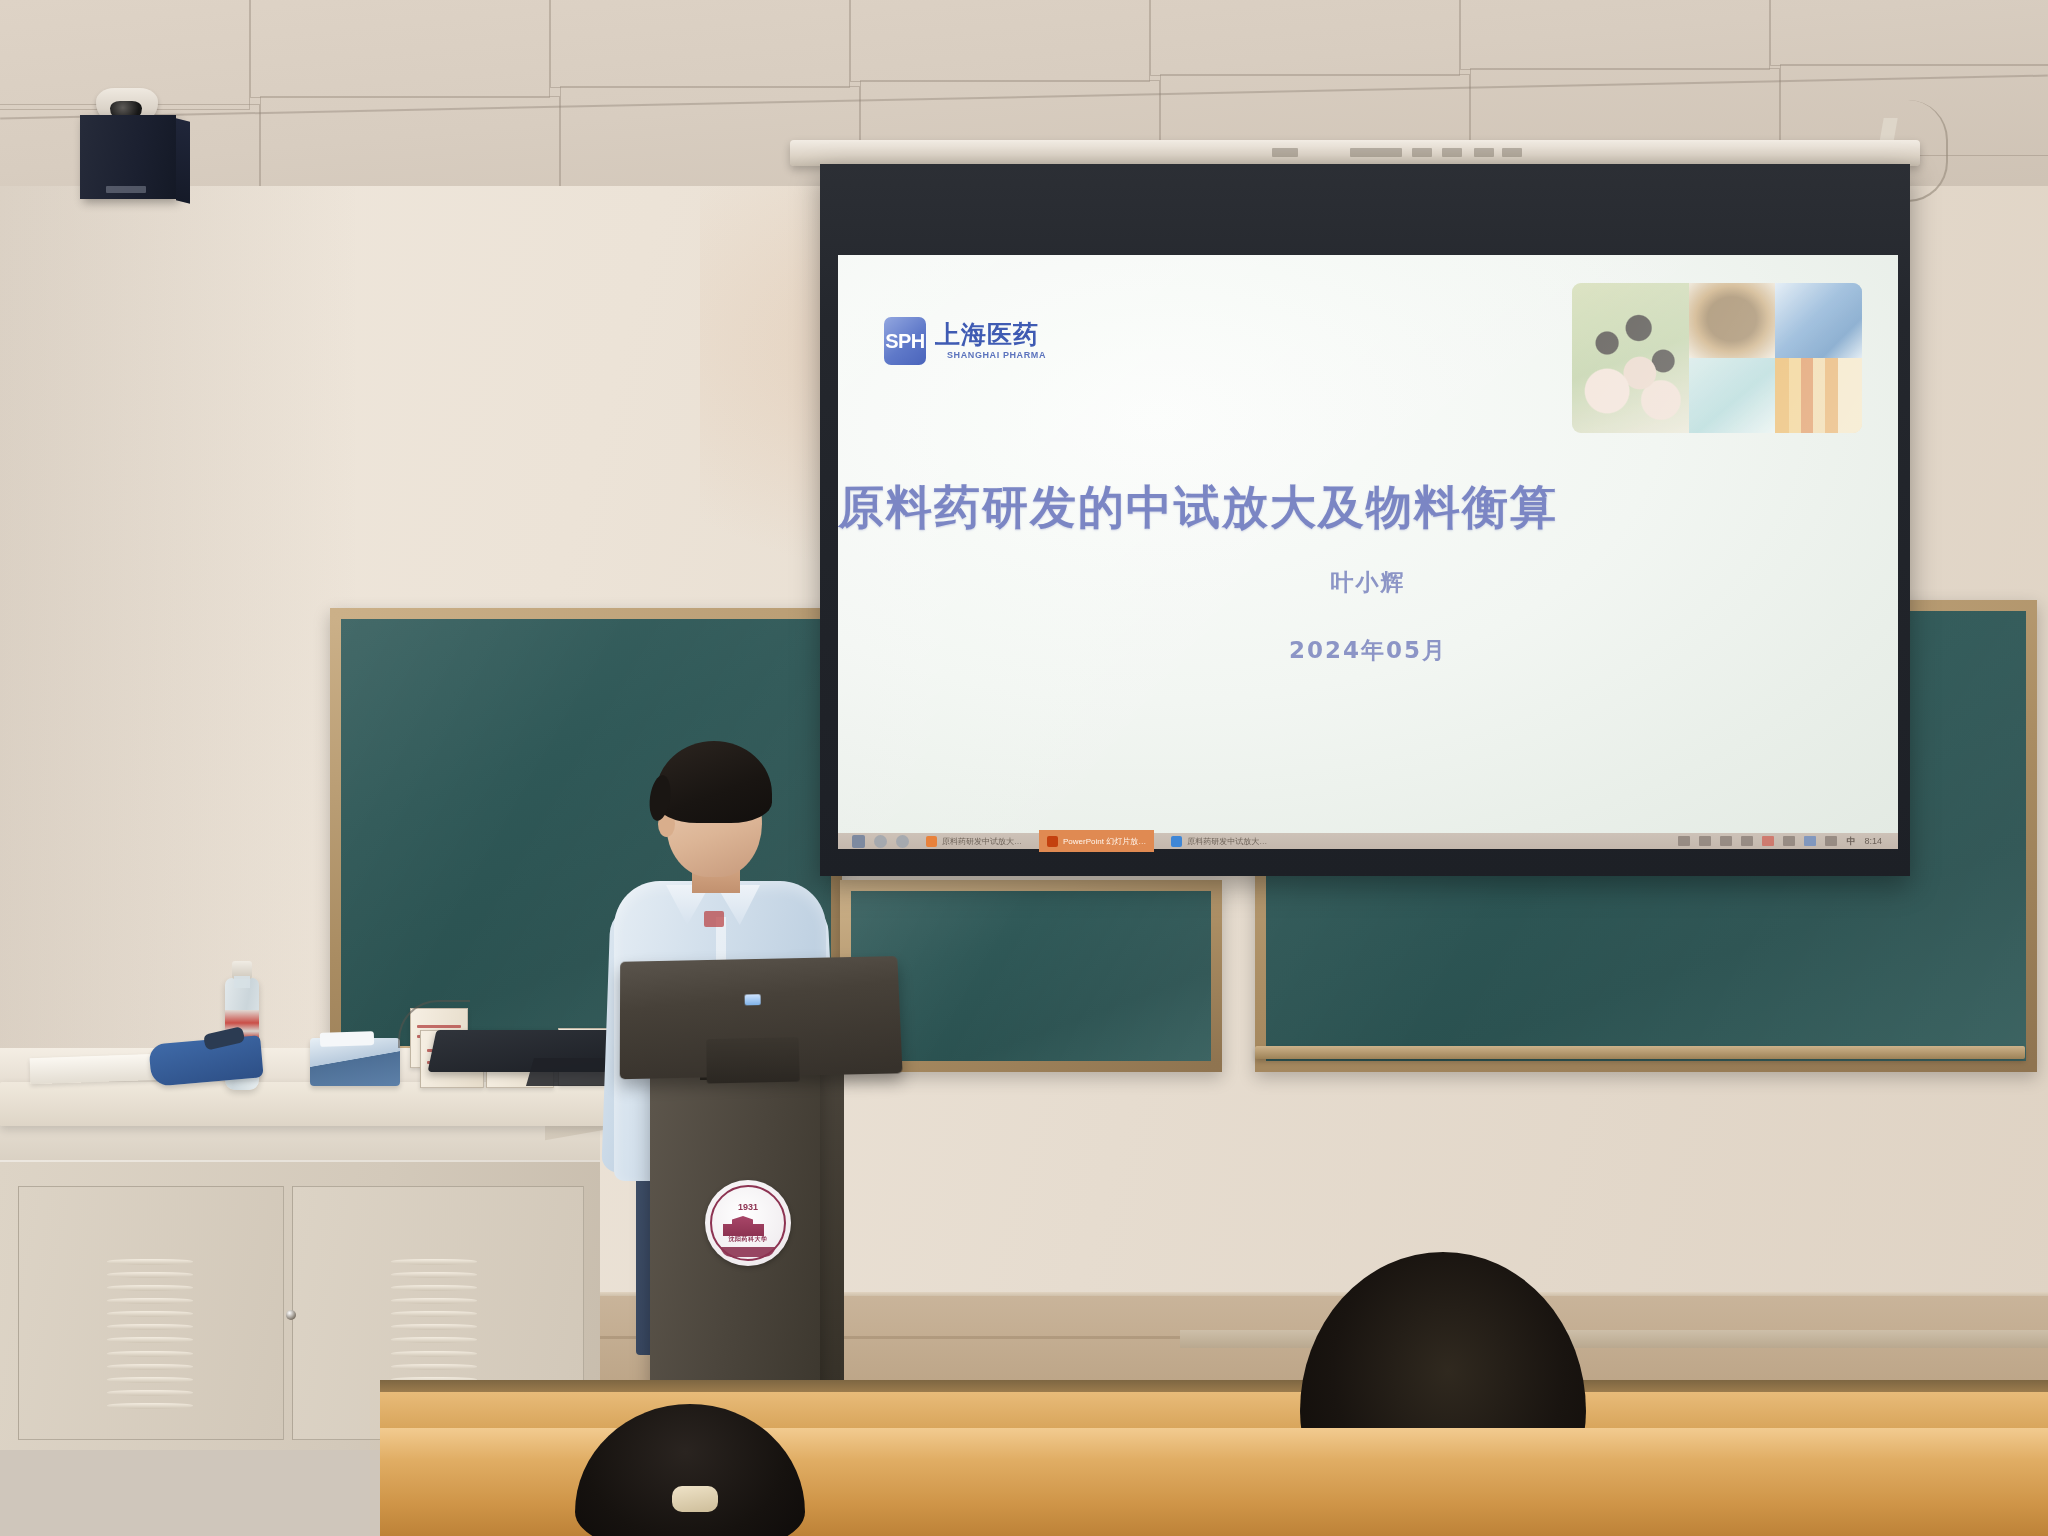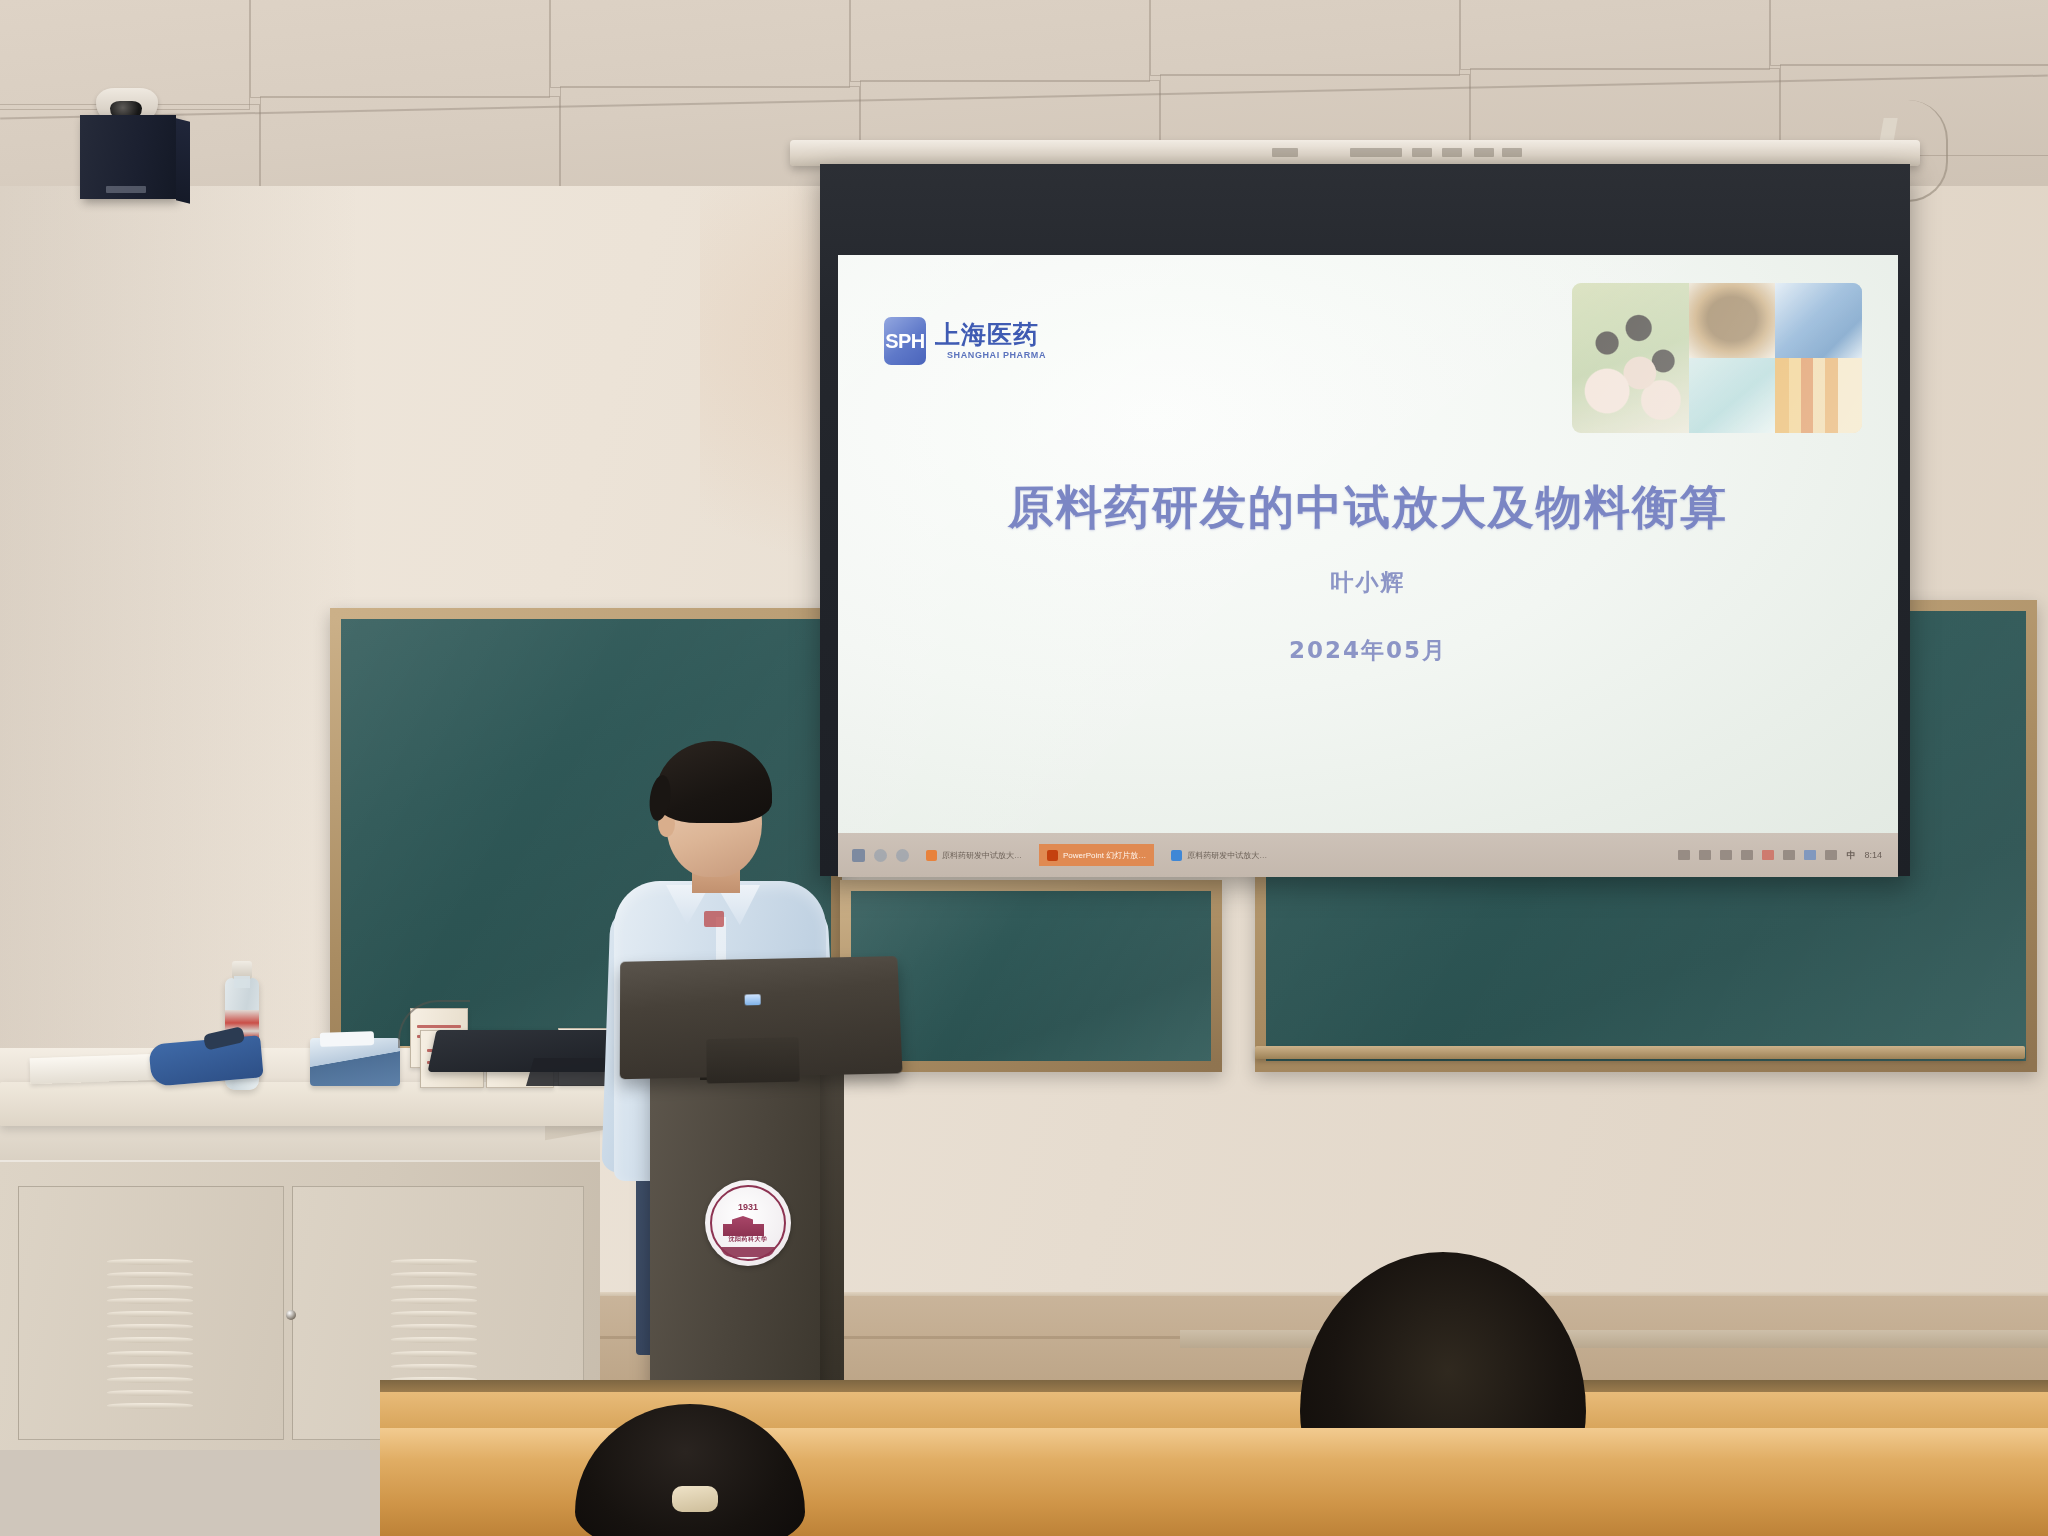--- a/index.html
+++ b/index.html
@@ -92,21 +92,21 @@
     background:
       radial-gradient(ellipse at 30% 28%,#fbfdfb 0%,#f2f6f2 48%,#e9efe9 78%,#e3eae3 100%);
     overflow:hidden;
   }
   .slide-glow{
     position:absolute;left:0;top:0;width:100%;height:100%;
     background:linear-gradient(140deg,rgba(255,255,255,.30),rgba(255,255,255,0) 55%);
     pointer-events:none;
   }
   .slide-taskbar{
-    position:absolute;left:838px;top:833px;width:1060px;height:44px;
+    position:absolute;left:838px;top:833px;width:1060px;height:16px;
     background:linear-gradient(180deg,#cdc2b8,#c4b8ad);
     display:flex;align-items:center;
   }
 
   
   .sph-logo{position:absolute;left:46px;top:62px;display:flex;align-items:center;gap:9px;}
   .sph-mark{
     width:42px;height:48px;border-radius:7px;
     background:linear-gradient(140deg,#93a7e0,#5f79c9 55%,#4a64bb);
     position:relative;display:flex;align-items:center;justify-content:center;
@@ -154,21 +154,21 @@
     background:
       linear-gradient(90deg,#e8a43a 0 16%,#f2c46a 16% 30%,#d9762c 30% 44%,#f0cf8c 44% 58%,#e4983a 58% 72%,#f5e0b2 72% 100%),
       #efe3cd;
   }
   .collage-fade{
     position:absolute;left:0;top:0;width:100%;height:100%;
     background:linear-gradient(120deg,rgba(255,255,255,.22),rgba(255,255,255,.45));
   }
 
   .slide-title{
-    position:absolute;left:0;right:0;top:222px;text-align:center;
+    position:absolute;left:0;right:0;top:222px;text-align:left;
     font-size:46px;font-weight:bold;color:#7b86c4;letter-spacing:2px;
     text-shadow:0 1px 2px rgba(120,130,190,.30);
     font-family:"DejaVu Sans","Liberation Sans",sans-serif;
   }
   .slide-author{
     position:absolute;left:0;right:0;top:312px;text-align:center;
     font-size:23px;font-weight:bold;color:#8c95c6;letter-spacing:2px;
     font-family:"DejaVu Sans","Liberation Sans",sans-serif;
   }
   .slide-date{

